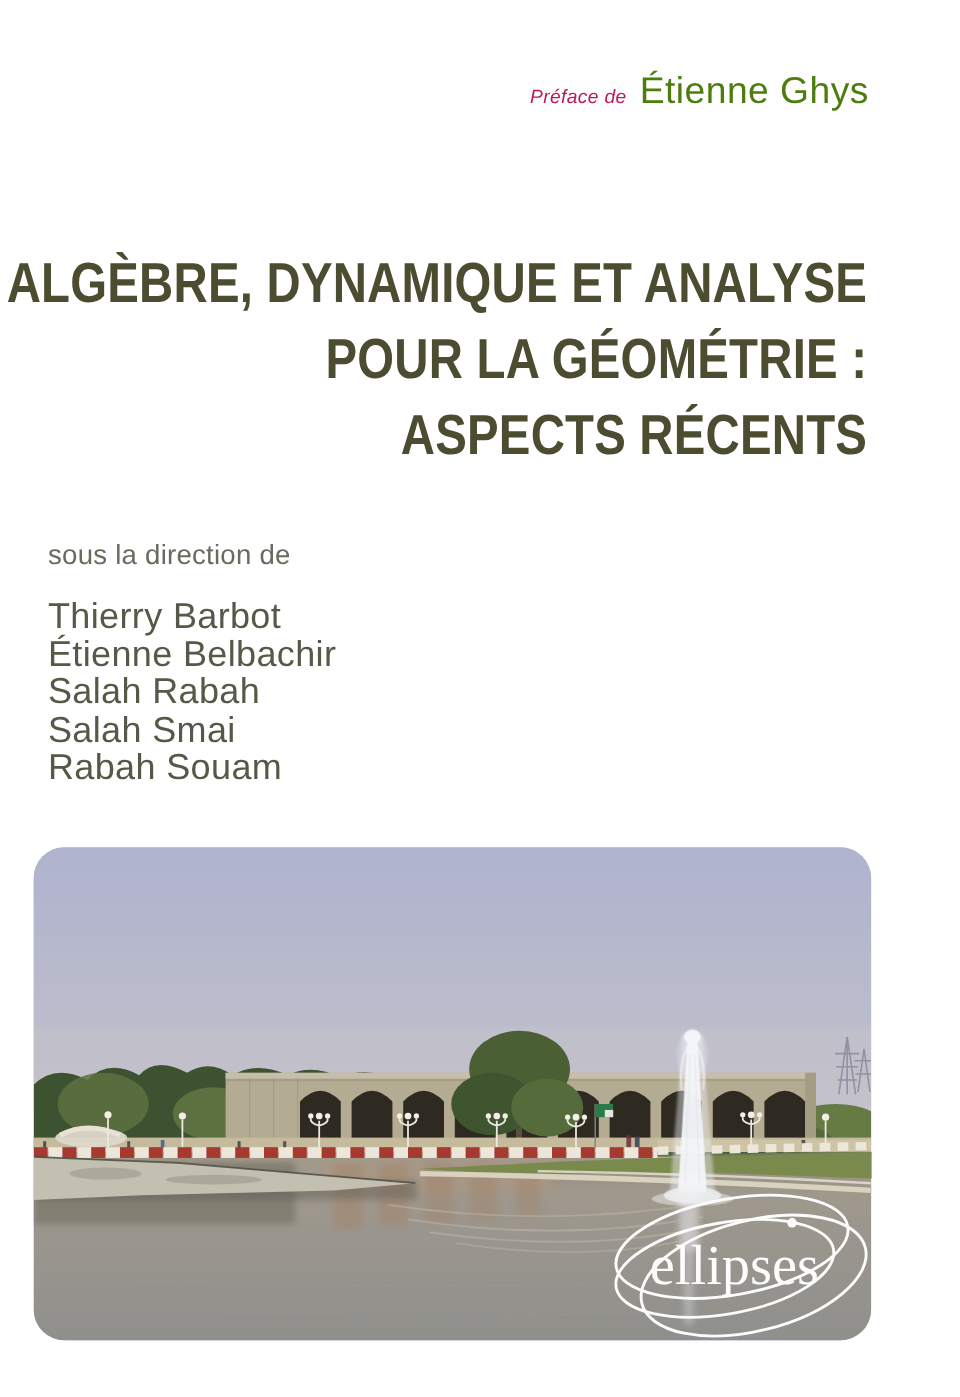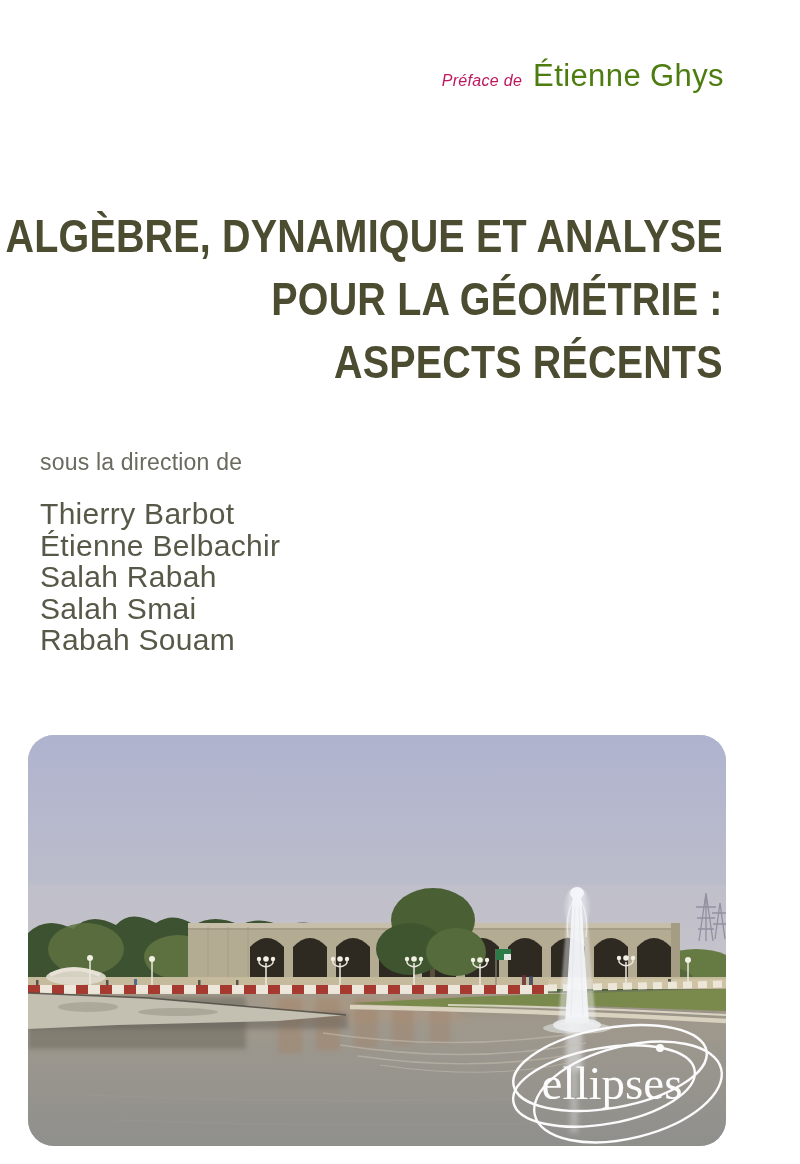--- a/index.html
+++ b/index.html
@@ -16,21 +16,21 @@
   .title{
     position:absolute;top:204px;right:77px;text-align:right;
     color:#4c4c31;font-weight:700;font-size:47px;line-height:63px;
     transform:scaleX(.84);transform-origin:100% 0;white-space:nowrap;
     letter-spacing:.2px;
   }
   .byline{position:absolute;left:40px;top:449px;}
   .direction-label{font-size:23px;color:#6a6a5f;margin-bottom:22px;letter-spacing:.2px;}
   .editor-name{font-size:30px;color:#585848;line-height:31.5px;letter-spacing:.3px;}
   .photo{
-    position:absolute;left:28px;top:735px;width:698px;height:411px;
+    position:absolute;left:28px;top:706px;width:698px;height:411px;
     border-radius:26px;overflow:hidden;background:#b7bad2;
   }
   .photo svg{display:block;width:100%;height:100%;}
 </style>
 </head>
 <body>
 
 <div class="cover">
 
   <div class="preface">

